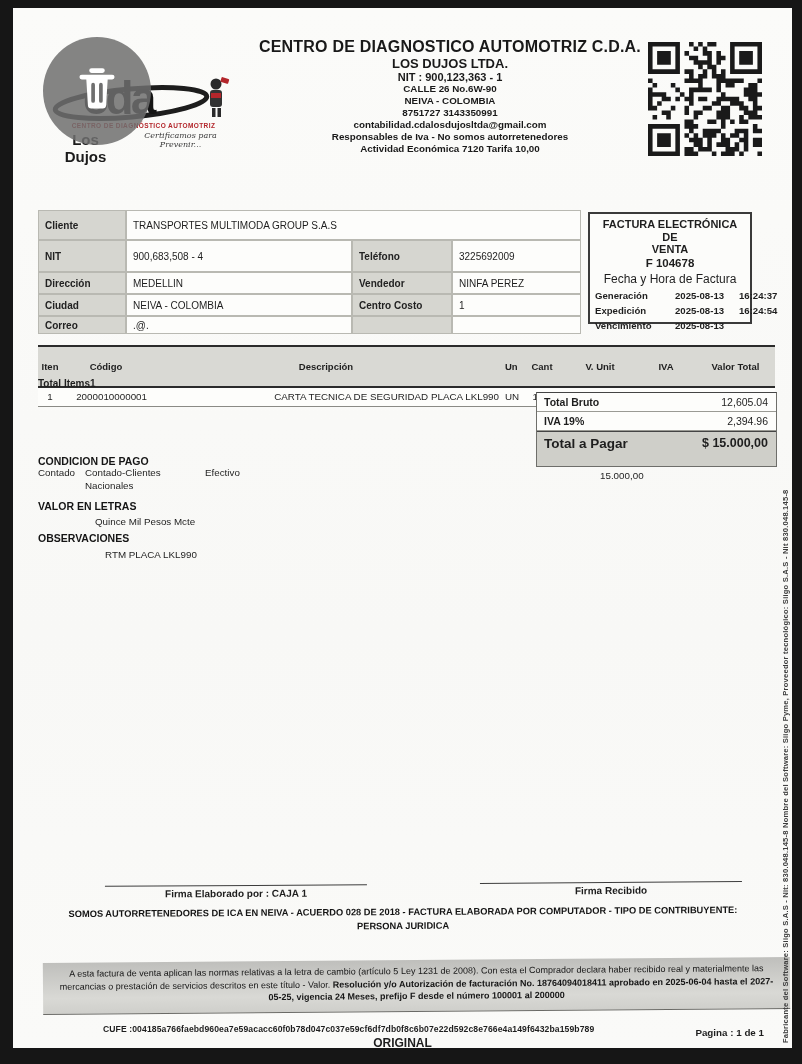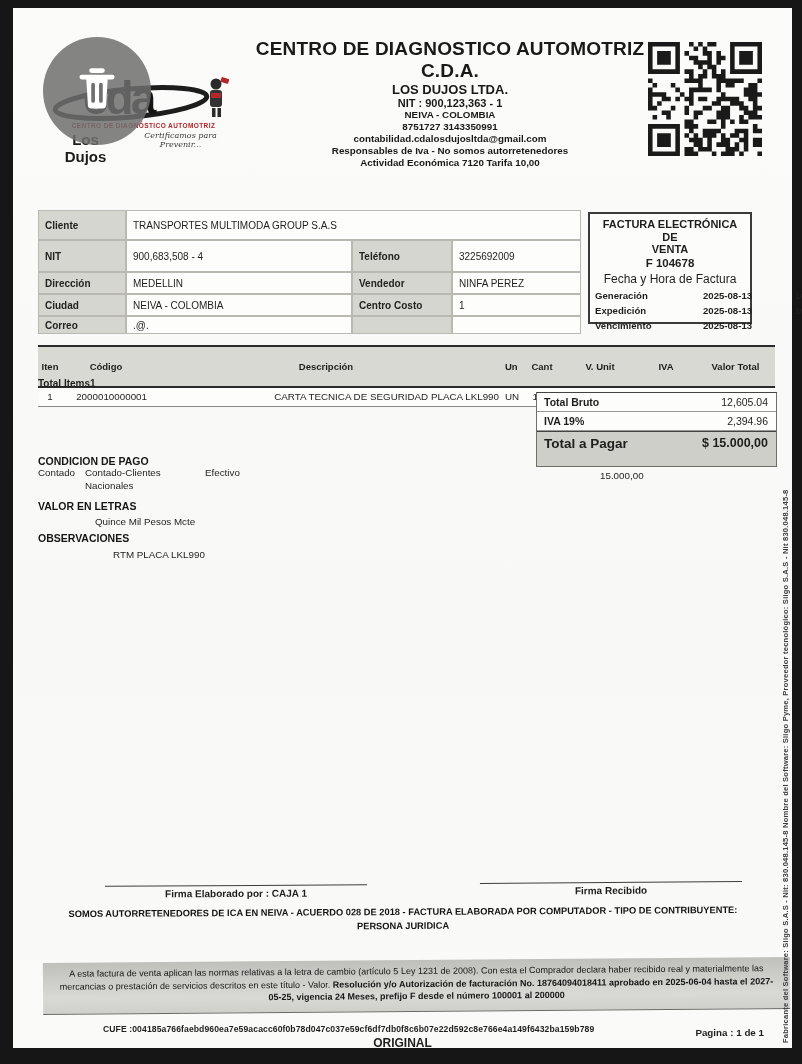--- a/index.html
+++ b/index.html
@@ -17,42 +17,42 @@
 
   
   .logo { left:38px; top:62px; width:185px; text-align:center; }
   .logo-red { font-size:6.5px; font-weight:bold; color:#b3262b; letter-spacing:.4px; margin-top:-4px; }
   .logo-name-row { display:flex; align-items:flex-start; justify-content:center; gap:5px; margin-top:2px; }
   .logo-name { font-size:15px; font-weight:bold; color:#1b1b1b; }
   .logo-script { font-family:"DejaVu Serif", serif; font-style:italic; font-size:8px; color:#3a3a3a; }
 
   
   .head { left:227px; top:30px; width:420px; text-align:center; color:#191919; }
-  .head .l1 { font-size:19px; font-weight:bold; letter-spacing:.2px; }
+  .head .l1 { font-size:16px; font-weight:bold; letter-spacing:.2px; }
   .head .l2 { font-size:13px; font-weight:bold; }
   .head .l3 { font-size:11px; font-weight:bold; }
   .head .sm { font-size:9.8px; font-weight:600; line-height:1.22; }
 
   .qr { left:635px; top:34px; width:114px; height:114px; }
 
   
   .cg { left:25px; top:202px; display:grid; grid-template-columns:88px 226px 100px 129px;
         grid-template-rows:30px 32px 22px 22px 18px; }
   .ct-cell { border:1px solid #b9b9b2; padding:1px 6px; font-size:10px; display:flex; align-items:center; background:#fdfdfb; }
   .ct-label { background:#d6d6d0; font-weight:bold; color:#222; }
   .span3 { grid-column:2/5; }
 
   
   .inv { left:575px; top:204px; width:164px; height:112px; border:2px solid #3a3a3a; background:#fcfcfa;
          padding:4px 5px 0 5px; text-align:center; }
   .inv .t { font-size:11px; font-weight:bold; line-height:1.15; }
   .inv .n { font-size:11.5px; font-weight:bold; margin-top:1px; }
   .inv .fh { font-size:12px; font-weight:normal; margin-top:3px; margin-bottom:3px; }
   .inv-row { display:grid; grid-template-columns:80px 64px 38px; font-size:9.6px; font-weight:bold;
-             text-align:left; line-height:1.55;gap:28px; }
+             text-align:left; line-height:1.55; }
   .inv-row .tm { text-align:right; }
 
   
   .items { left:25px; top:325px; display:grid;
            grid-template-columns:24px 88px 352px 18px 44px 72px 60px 79px; }
   .ih { background:#d9d9d4; border-top:2px solid #2b2b2b; border-bottom:2px solid #2b2b2b;
         font-size:9.5px; font-weight:bold; padding:14px 3px; text-align:center; white-space:nowrap; overflow:hidden;margin-top:12px; }
   .ic { font-size:9.8px; padding:3px 3px 4px 3px; border-bottom:1.5px solid #8a8a85; white-space:nowrap; overflow:hidden; background:#fdfdfb; }
   .tl { text-align:right; } .tr { text-align:right; } .tc { text-align:center; }
   .totitems { left:25px; top:370px; font-size:10px; font-weight:bold; display:flex; }
@@ -124,20 +124,21 @@
     <div class="logo-name-row">
       <span class="logo-name">Los Dujos</span>
       <span class="logo-script">Certificamos para Prevenir...</span>
     </div>
   </div>
 
   <div class="abs head">
     <div class="l1">CENTRO DE DIAGNOSTICO AUTOMOTRIZ C.D.A.</div>
     <div class="l2">LOS DUJOS LTDA.</div>
     <div class="l3">NIT : 900,123,363 - 1</div>
+    <div class="sm">CALLE 26 No.6W-90</div>
     <div class="sm">NEIVA - COLOMBIA</div>
     <div class="sm">8751727 3143350991</div>
     <div class="sm">contabilidad.cdalosdujosltda@gmail.com</div>
     <div class="sm">Responsables de Iva - No somos autorretenedores</div>
     <div class="sm">Actividad Económica 7120 Tarifa 10,00</div>
   </div>
 
   <svg class="abs qr" viewBox="0 0 115 115">
       <path d="M41.4 0.0h4.6v4.6h-4.6zM50.6 0.0h4.6v4.6h-4.6zM59.8 0.0h4.6v4.6h-4.6zM64.4 0.0h4.6v4.6h-4.6zM46.0 4.6h4.6v4.6h-4.6zM55.2 4.6h4.6v4.6h-4.6zM36.8 9.2h4.6v4.6h-4.6zM55.2 9.2h4.6v4.6h-4.6zM59.8 9.2h4.6v4.6h-4.6zM69.0 9.2h4.6v4.6h-4.6zM41.4 13.8h4.6v4.6h-4.6zM46.0 13.8h4.6v4.6h-4.6zM59.8 13.8h4.6v4.6h-4.6zM69.0 13.8h4.6v4.6h-4.6zM73.6 13.8h4.6v4.6h-4.6zM46.0 18.4h4.6v4.6h-4.6zM50.6 18.4h4.6v4.6h-4.6zM55.2 18.4h4.6v4.6h-4.6zM59.8 18.4h4.6v4.6h-4.6zM69.0 18.4h4.6v4.6h-4.6zM50.6 23.0h4.6v4.6h-4.6zM59.8 23.0h4.6v4.6h-4.6zM64.4 23.0h4.6v4.6h-4.6zM36.8 27.6h4.6v4.6h-4.6zM41.4 27.6h4.6v4.6h-4.6zM55.2 27.6h4.6v4.6h-4.6zM64.4 27.6h4.6v4.6h-4.6zM73.6 27.6h4.6v4.6h-4.6zM41.4 32.2h4.6v4.6h-4.6zM50.6 32.2h4.6v4.6h-4.6zM55.2 32.2h4.6v4.6h-4.6zM64.4 32.2h4.6v4.6h-4.6zM69.0 32.2h4.6v4.6h-4.6zM73.6 32.2h4.6v4.6h-4.6zM0.0 36.8h4.6v4.6h-4.6zM36.8 36.8h4.6v4.6h-4.6zM41.4 36.8h4.6v4.6h-4.6zM46.0 36.8h4.6v4.6h-4.6zM50.6 36.8h4.6v4.6h-4.6zM69.0 36.8h4.6v4.6h-4.6zM73.6 36.8h4.6v4.6h-4.6zM78.2 36.8h4.6v4.6h-4.6zM82.8 36.8h4.6v4.6h-4.6zM87.4 36.8h4.6v4.6h-4.6zM92.0 36.8h4.6v4.6h-4.6zM110.4 36.8h4.6v4.6h-4.6zM4.6 41.4h4.6v4.6h-4.6zM23.0 41.4h4.6v4.6h-4.6zM50.6 41.4h4.6v4.6h-4.6zM69.0 41.4h4.6v4.6h-4.6zM78.2 41.4h4.6v4.6h-4.6zM82.8 41.4h4.6v4.6h-4.6zM101.2 41.4h4.6v4.6h-4.6zM105.8 41.4h4.6v4.6h-4.6zM0.0 46.0h4.6v4.6h-4.6zM27.6 46.0h4.6v4.6h-4.6zM41.4 46.0h4.6v4.6h-4.6zM46.0 46.0h4.6v4.6h-4.6zM50.6 46.0h4.6v4.6h-4.6zM55.2 46.0h4.6v4.6h-4.6zM59.8 46.0h4.6v4.6h-4.6zM69.0 46.0h4.6v4.6h-4.6zM96.6 46.0h4.6v4.6h-4.6zM101.2 46.0h4.6v4.6h-4.6zM105.8 46.0h4.6v4.6h-4.6zM0.0 50.6h4.6v4.6h-4.6zM4.6 50.6h4.6v4.6h-4.6zM9.2 50.6h4.6v4.6h-4.6zM13.8 50.6h4.6v4.6h-4.6zM32.2 50.6h4.6v4.6h-4.6zM41.4 50.6h4.6v4.6h-4.6zM73.6 50.6h4.6v4.6h-4.6zM96.6 50.6h4.6v4.6h-4.6zM101.2 50.6h4.6v4.6h-4.6zM105.8 50.6h4.6v4.6h-4.6zM110.4 50.6h4.6v4.6h-4.6zM0.0 55.2h4.6v4.6h-4.6zM13.8 55.2h4.6v4.6h-4.6zM18.4 55.2h4.6v4.6h-4.6zM27.6 55.2h4.6v4.6h-4.6zM36.8 55.2h4.6v4.6h-4.6zM41.4 55.2h4.6v4.6h-4.6zM50.6 55.2h4.6v4.6h-4.6zM55.2 55.2h4.6v4.6h-4.6zM69.0 55.2h4.6v4.6h-4.6zM73.6 55.2h4.6v4.6h-4.6zM78.2 55.2h4.6v4.6h-4.6zM82.8 55.2h4.6v4.6h-4.6zM87.4 55.2h4.6v4.6h-4.6zM101.2 55.2h4.6v4.6h-4.6zM105.8 55.2h4.6v4.6h-4.6zM0.0 59.8h4.6v4.6h-4.6zM9.2 59.8h4.6v4.6h-4.6zM41.4 59.8h4.6v4.6h-4.6zM64.4 59.8h4.6v4.6h-4.6zM69.0 59.8h4.6v4.6h-4.6zM82.8 59.8h4.6v4.6h-4.6zM87.4 59.8h4.6v4.6h-4.6zM92.0 59.8h4.6v4.6h-4.6zM105.8 59.8h4.6v4.6h-4.6zM0.0 64.4h4.6v4.6h-4.6zM4.6 64.4h4.6v4.6h-4.6zM23.0 64.4h4.6v4.6h-4.6zM36.8 64.4h4.6v4.6h-4.6zM55.2 64.4h4.6v4.6h-4.6zM59.8 64.4h4.6v4.6h-4.6zM73.6 64.4h4.6v4.6h-4.6zM78.2 64.4h4.6v4.6h-4.6zM92.0 64.4h4.6v4.6h-4.6zM96.6 64.4h4.6v4.6h-4.6zM105.8 64.4h4.6v4.6h-4.6zM110.4 64.4h4.6v4.6h-4.6zM13.8 69.0h4.6v4.6h-4.6zM18.4 69.0h4.6v4.6h-4.6zM36.8 69.0h4.6v4.6h-4.6zM46.0 69.0h4.6v4.6h-4.6zM50.6 69.0h4.6v4.6h-4.6zM69.0 69.0h4.6v4.6h-4.6zM73.6 69.0h4.6v4.6h-4.6zM78.2 69.0h4.6v4.6h-4.6zM96.6 69.0h4.6v4.6h-4.6zM101.2 69.0h4.6v4.6h-4.6zM105.8 69.0h4.6v4.6h-4.6zM4.6 73.6h4.6v4.6h-4.6zM18.4 73.6h4.6v4.6h-4.6zM46.0 73.6h4.6v4.6h-4.6zM69.0 73.6h4.6v4.6h-4.6zM73.6 73.6h4.6v4.6h-4.6zM78.2 73.6h4.6v4.6h-4.6zM92.0 73.6h4.6v4.6h-4.6zM101.2 73.6h4.6v4.6h-4.6zM105.8 73.6h4.6v4.6h-4.6zM110.4 73.6h4.6v4.6h-4.6zM36.8 78.2h4.6v4.6h-4.6zM41.4 78.2h4.6v4.6h-4.6zM59.8 78.2h4.6v4.6h-4.6zM64.4 78.2h4.6v4.6h-4.6zM73.6 78.2h4.6v4.6h-4.6zM82.8 78.2h4.6v4.6h-4.6zM92.0 78.2h4.6v4.6h-4.6zM96.6 78.2h4.6v4.6h-4.6zM36.8 82.8h4.6v4.6h-4.6zM41.4 82.8h4.6v4.6h-4.6zM46.0 82.8h4.6v4.6h-4.6zM73.6 82.8h4.6v4.6h-4.6zM105.8 82.8h4.6v4.6h-4.6zM41.4 87.4h4.6v4.6h-4.6zM55.2 87.4h4.6v4.6h-4.6zM59.8 87.4h4.6v4.6h-4.6zM64.4 87.4h4.6v4.6h-4.6zM69.0 87.4h4.6v4.6h-4.6zM87.4 87.4h4.6v4.6h-4.6zM92.0 87.4h4.6v4.6h-4.6zM96.6 87.4h4.6v4.6h-4.6zM105.8 87.4h4.6v4.6h-4.6zM110.4 87.4h4.6v4.6h-4.6zM36.8 92.0h4.6v4.6h-4.6zM46.0 92.0h4.6v4.6h-4.6zM55.2 92.0h4.6v4.6h-4.6zM59.8 92.0h4.6v4.6h-4.6zM64.4 92.0h4.6v4.6h-4.6zM73.6 92.0h4.6v4.6h-4.6zM82.8 92.0h4.6v4.6h-4.6zM87.4 92.0h4.6v4.6h-4.6zM96.6 92.0h4.6v4.6h-4.6zM41.4 96.6h4.6v4.6h-4.6zM46.0 96.6h4.6v4.6h-4.6zM50.6 96.6h4.6v4.6h-4.6zM59.8 96.6h4.6v4.6h-4.6zM73.6 96.6h4.6v4.6h-4.6zM78.2 96.6h4.6v4.6h-4.6zM92.0 96.6h4.6v4.6h-4.6zM96.6 96.6h4.6v4.6h-4.6zM105.8 96.6h4.6v4.6h-4.6zM110.4 96.6h4.6v4.6h-4.6zM46.0 101.2h4.6v4.6h-4.6zM50.6 101.2h4.6v4.6h-4.6zM59.8 101.2h4.6v4.6h-4.6zM69.0 101.2h4.6v4.6h-4.6zM73.6 101.2h4.6v4.6h-4.6zM78.2 101.2h4.6v4.6h-4.6zM87.4 101.2h4.6v4.6h-4.6zM96.6 101.2h4.6v4.6h-4.6zM105.8 101.2h4.6v4.6h-4.6zM110.4 101.2h4.6v4.6h-4.6zM36.8 105.8h4.6v4.6h-4.6zM41.4 105.8h4.6v4.6h-4.6zM50.6 105.8h4.6v4.6h-4.6zM55.2 105.8h4.6v4.6h-4.6zM59.8 105.8h4.6v4.6h-4.6zM78.2 105.8h4.6v4.6h-4.6zM82.8 105.8h4.6v4.6h-4.6zM87.4 105.8h4.6v4.6h-4.6zM96.6 105.8h4.6v4.6h-4.6zM36.8 110.4h4.6v4.6h-4.6zM41.4 110.4h4.6v4.6h-4.6zM46.0 110.4h4.6v4.6h-4.6zM64.4 110.4h4.6v4.6h-4.6zM73.6 110.4h4.6v4.6h-4.6zM78.2 110.4h4.6v4.6h-4.6zM82.8 110.4h4.6v4.6h-4.6zM92.0 110.4h4.6v4.6h-4.6zM110.4 110.4h4.6v4.6h-4.6zM0 0h32.199999999999996v32.199999999999996h-32.199999999999996zM4.6 4.6v23h23v-23zM9.2 9.2h13.799999999999999v13.799999999999999h-13.799999999999999zM82.8 0h32.199999999999996v32.199999999999996h-32.199999999999996zM87.39999999999999 4.6v23h23v-23zM92 9.2h13.799999999999999v13.799999999999999h-13.799999999999999zM0 82.8h32.199999999999996v32.199999999999996h-32.199999999999996zM4.6 87.39999999999999v23h23v-23zM9.2 92h13.799999999999999v13.799999999999999h-13.799999999999999z" fill="#1a1a1a" fill-rule="evenodd"></path>
     </svg>
@@ -237,21 +238,21 @@
       <span>Nacionales</span>
     </span>
     <span class="c3">Efectivo</span>
     <span class="amt">15.000,00</span>
   </div>
 
   <div class="abs sec-h" style="left:25px; top:492px;">VALOR EN LETRAS</div>
   <div class="abs" style="left:82px; top:508px; font-size:9.8px;">Quince Mil Pesos Mcte</div>
 
   <div class="abs sec-h" style="left:25px; top:524px;">OBSERVACIONES</div>
-  <div class="abs" style="left:100px; top:541px; font-size:9.8px;">RTM PLACA LKL990</div>
+  <div class="abs" style="left:92px; top:541px; font-size:9.8px;">RTM PLACA LKL990</div>
 
   <div class="abs sig-line" style="left:92px; top:877px; width:262px; transform:rotate(-0.3deg);">Firma Elaborado por : CAJA 1</div>
   <div class="abs sig-line" style="left:467px; top:874px; width:262px; transform:rotate(-0.4deg);">Firma Recibido</div>
 
   <div class="abs foot-note">
     <span>SOMOS AUTORRETENEDORES DE ICA EN NEIVA - ACUERDO 028 DE 2018 - FACTURA ELABORADA POR COMPUTADOR - TIPO DE CONTRIBUYENTE:</span><br>
     <span>PERSONA JURIDICA</span>
   </div>
 
   <div class="abs legal">

